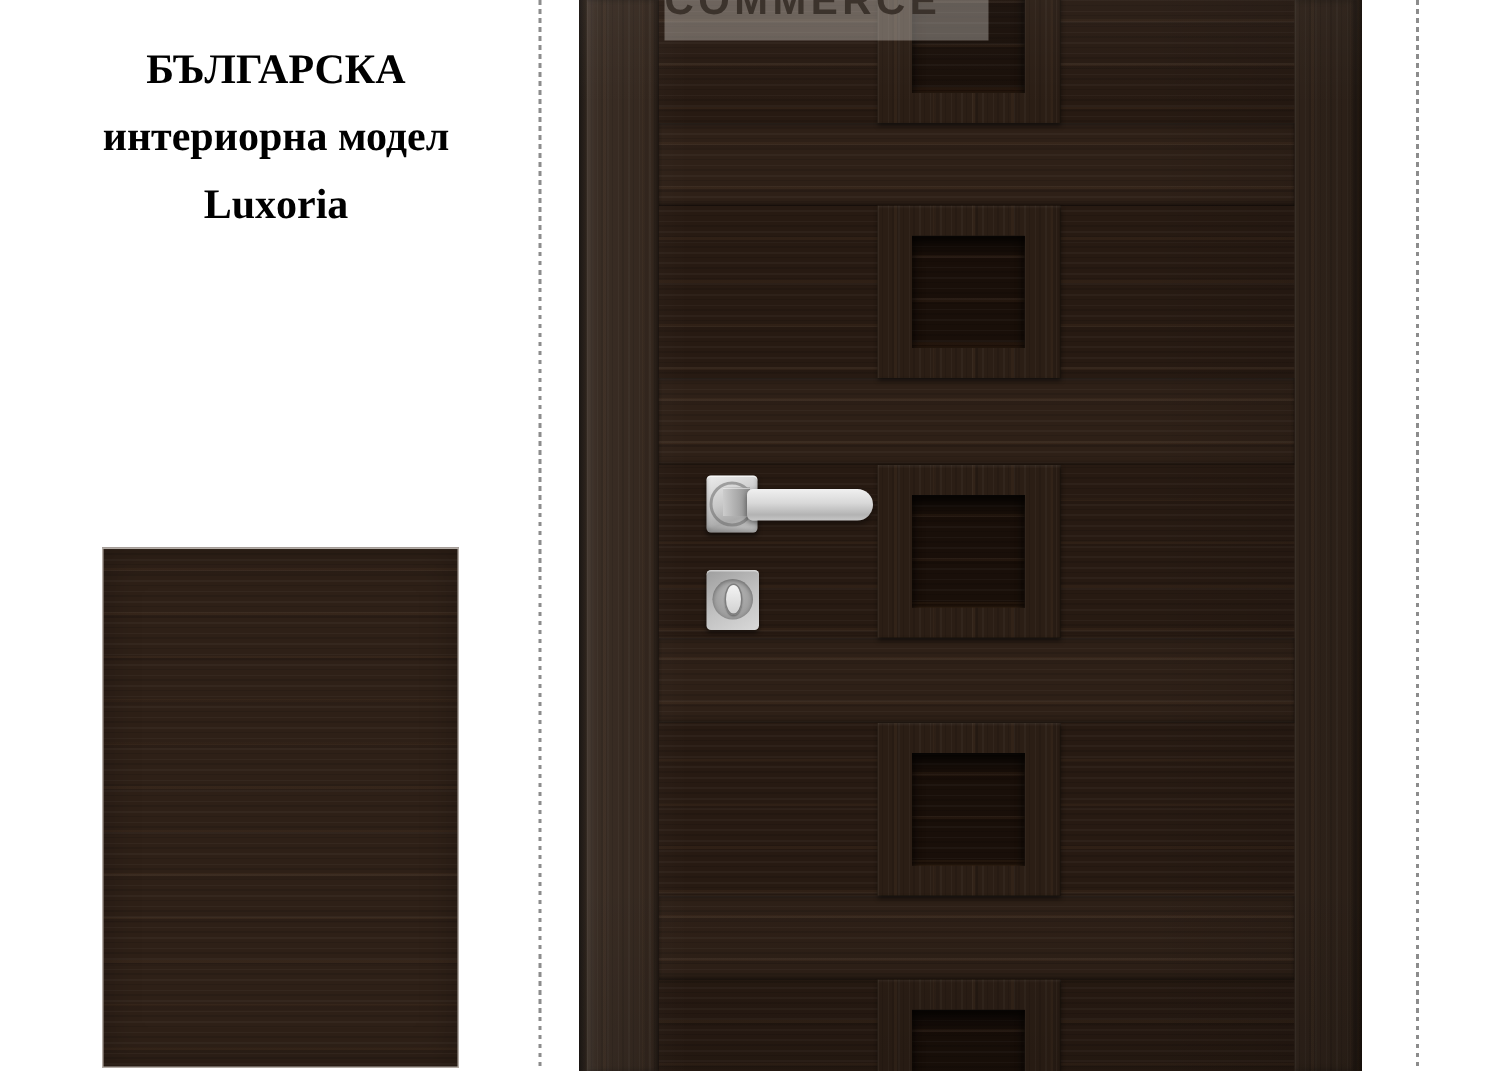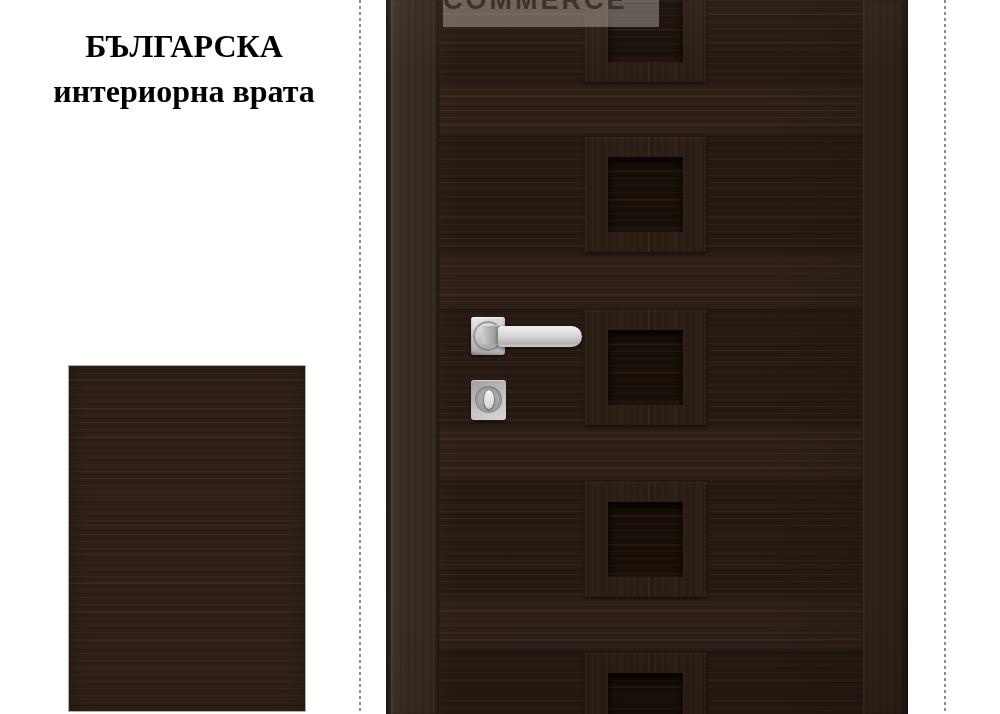--- a/index.html
+++ b/index.html
@@ -6,21 +6,21 @@
   .canvas {
     position:relative; width:1000px; height:714px;
     background:#ffffff; overflow:hidden;
     font-family:"Liberation Serif", serif;
   }
 
   
   .title-block {
     position:absolute; left:2px; top:24px; width:364px;
     text-align:center; color:#000;
-    font-weight:bold; font-size:32px; line-height:45px;
+    font-weight:bold; font-size:28px; line-height:45px;
     font-family:"Liberation Serif", serif;
   }
 
   
   .grain-h {
     background-image:
       repeating-linear-gradient(to bottom,
         rgba(255,255,255,0.030) 0px, rgba(255,255,255,0.030) 1px,
         rgba(0,0,0,0) 1px, rgba(0,0,0,0) 3px,
         rgba(0,0,0,0.10) 3px, rgba(0,0,0,0.10) 4px,
@@ -181,21 +181,22 @@
     box-shadow:0 1px 1px rgba(0,0,0,0.3);
   }
 </style>
 </head>
 <body>
 
 <div class="canvas">
 
   <div class="title-block">
     <div>БЪЛГАРСКА</div>
-    <div>интериорна врата</div>
+    <div>интериорна модел</div>
+    <div>Luxoria</div>
   </div>
 
   <div class="swatch grain-h"></div>
 
   <div class="dashline dash-left"></div>
   <div class="dashline dash-right"></div>
 
   <div class="door">
     <div class="door-field grain-h"></div>
 

